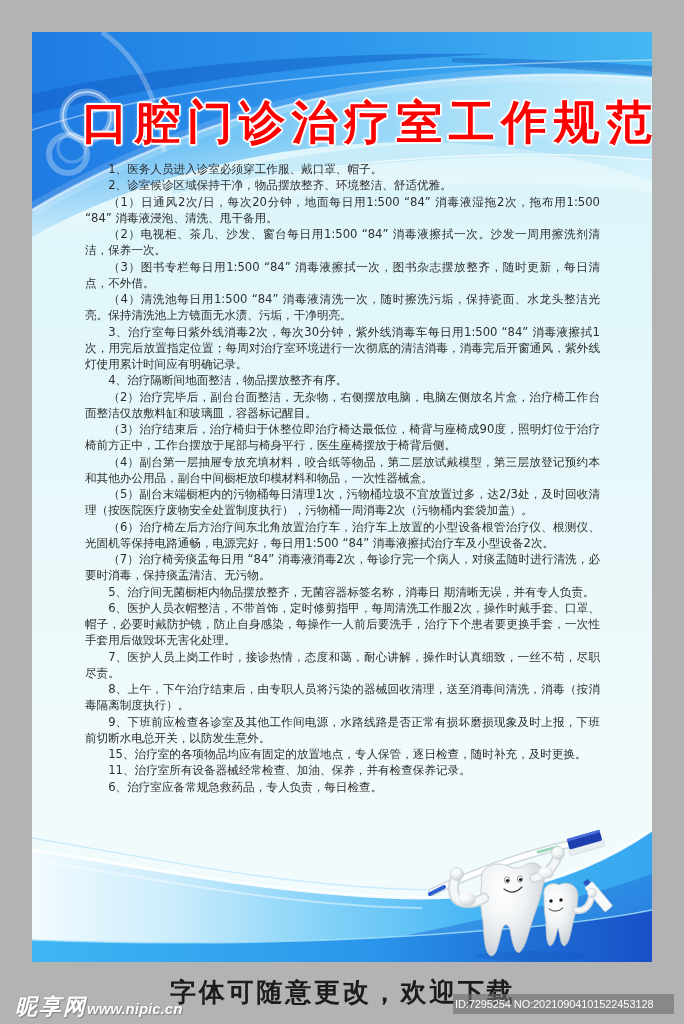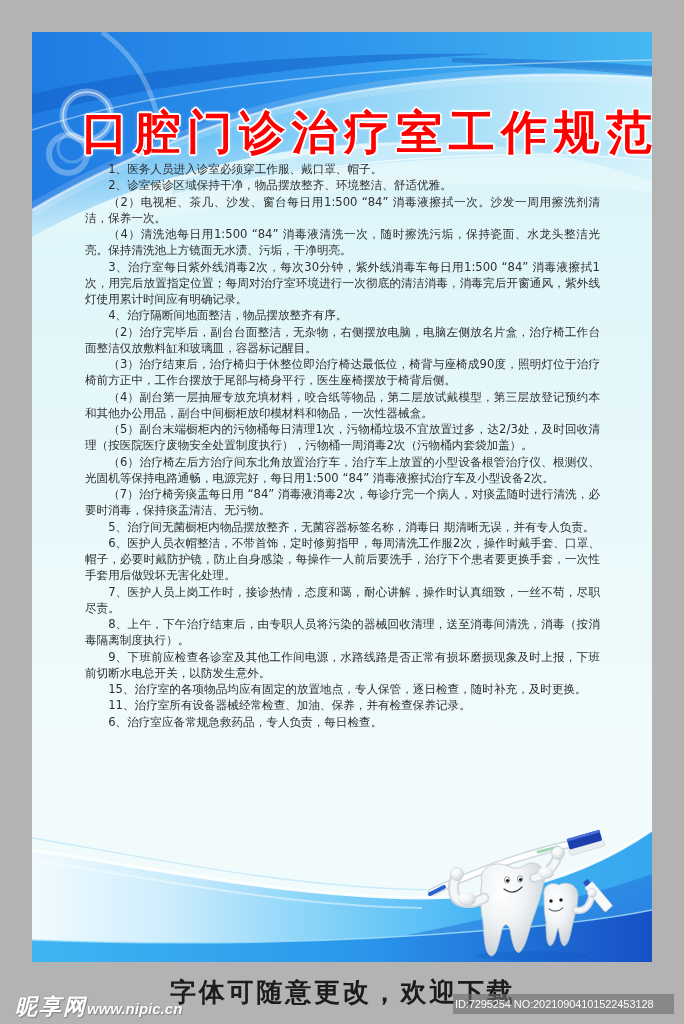--- a/index.html
+++ b/index.html
@@ -7,21 +7,21 @@
       width:684px; height:1024px; position:relative; overflow:hidden;
       background:#b3b3b3;
       font-family:"DejaVu Sans", sans-serif;
     }
     .poster {
       position:absolute; left:32px; top:32px; width:620px; height:930px; overflow:hidden;
       background:linear-gradient(180deg,#d4f2fb 0%,#dff6fa 22%,#eaf9fb 55%,#f2fbfb 80%,#f2fbfb 100%);
     }
     .bg-svg { position:absolute; left:0; top:0; width:620px; height:930px; }
     .title {
-      position:absolute; left:50px; top:77px; height:46px;
+      position:absolute; left:50px; top:67px; height:46px;
       font-size:46px; line-height:46px; font-weight:bold; letter-spacing:6.4px;
       color:#ff0000; white-space:nowrap;
       text-shadow:
         -1.4px -1.4px 0 #fff, 1.4px -1.4px 0 #fff, -1.4px 1.4px 0 #fff, 1.4px 1.4px 0 #fff,
         0 1.6px 0 #fff, 0 -1.6px 0 #fff, 1.6px 0 0 #fff, -1.6px 0 0 #fff,
         0 0 4px rgba(255,255,255,.85);
     }
     .rules {
       position:absolute; left:53px; top:129px; width:515px;
       font-size:11.6px; line-height:16.25px; color:#2e2e2e;
@@ -115,21 +115,23 @@
       <path d="M0,908 C160,914 320,910 460,898 C540,892 590,884 620,878 V930 H0 Z" fill="url(#strip)"></path>
       <path d="M0,908 C160,914 320,910 460,898 C540,892 590,884 620,878" stroke="#a8e2fb" stroke-width="1.5" stroke-opacity="0.8" fill="none"></path>
     </g>
   </svg>
 
   <div class="title">口腔门诊治疗室工作规范</div>
 
   <div class="rules">
     <p>1、医务人员进入诊室必须穿工作服、戴口罩、帽子。</p>
     <p>2、诊室候诊区域保持干净，物品摆放整齐、环境整洁、舒适优雅。</p>
+    <p>（1）日通风2次/日，每次20分钟，地面每日用1:500 “84” 消毒液湿拖2次，拖布用1:500 “84” 消毒液浸泡、清洗、甩干备用。</p>
     <p>（2）电视柜、茶几、沙发、窗台每日用1:500 “84” 消毒液擦拭一次。沙发一周用擦洗剂清洁，保养一次。</p>
+    <p>（3）图书专栏每日用1:500 “84” 消毒液擦拭一次，图书杂志摆放整齐，随时更新，每日清点，不外借。</p>
     <p>（4）清洗池每日用1:500 “84” 消毒液清洗一次，随时擦洗污垢，保持瓷面、水龙头整洁光亮。保持清洗池上方镜面无水渍、污垢，干净明亮。</p>
     <p>3、治疗室每日紫外线消毒2次，每次30分钟，紫外线消毒车每日用1:500 “84” 消毒液擦拭1次，用完后放置指定位置；每周对治疗室环境进行一次彻底的清洁消毒，消毒完后开窗通风，紫外线灯使用累计时间应有明确记录。</p>
     <p>4、治疗隔断间地面整洁，物品摆放整齐有序。</p>
     <p>（2）治疗完毕后，副台台面整洁，无杂物，右侧摆放电脑，电脑左侧放名片盒，治疗椅工作台面整洁仅放敷料缸和玻璃皿，容器标记醒目。</p>
     <p>（3）治疗结束后，治疗椅归于休整位即治疗椅达最低位，椅背与座椅成90度，照明灯位于治疗椅前方正中，工作台摆放于尾部与椅身平行，医生座椅摆放于椅背后侧。</p>
     <p>（4）副台第一层抽屉专放充填材料，咬合纸等物品，第二层放试戴模型，第三层放登记预约本和其他办公用品，副台中间橱柜放印模材料和物品，一次性器械盒。</p>
     <p>（5）副台末端橱柜内的污物桶每日清理1次，污物桶垃圾不宜放置过多，达2/3处，及时回收清理（按医院医疗废物安全处置制度执行），污物桶一周消毒2次（污物桶内套袋加盖）。</p>
     <p>（6）治疗椅左后方治疗间东北角放置治疗车，治疗车上放置的小型设备根管治疗仪、根测仪、光固机等保持电路通畅，电源完好，每日用1:500 “84” 消毒液擦拭治疗车及小型设备2次。</p>
     <p>（7）治疗椅旁痰盂每日用 “84” 消毒液消毒2次，每诊疗完一个病人，对痰盂随时进行清洗，必要时消毒，保持痰盂清洁、无污物。</p>
     <p>5、治疗间无菌橱柜内物品摆放整齐，无菌容器标签名称，消毒日 期清晰无误，并有专人负责。</p>

